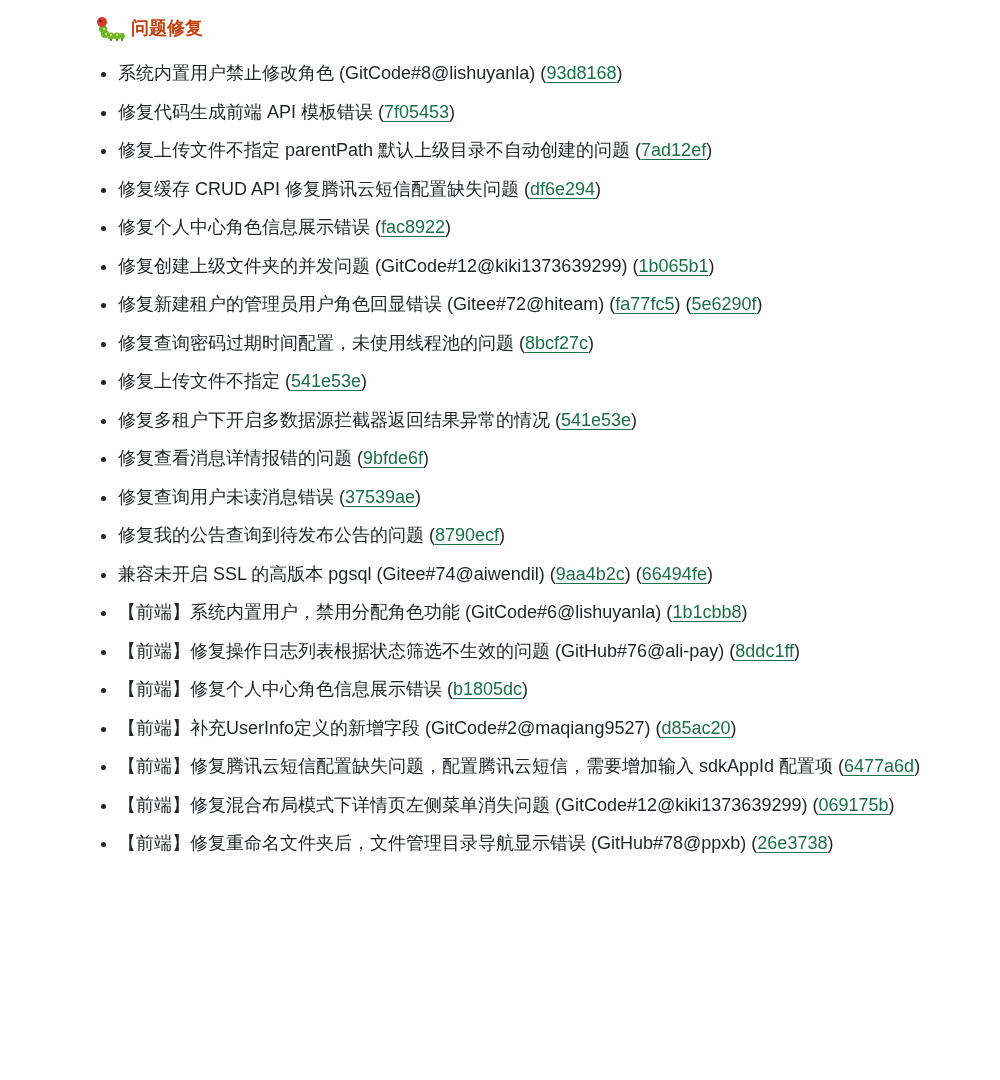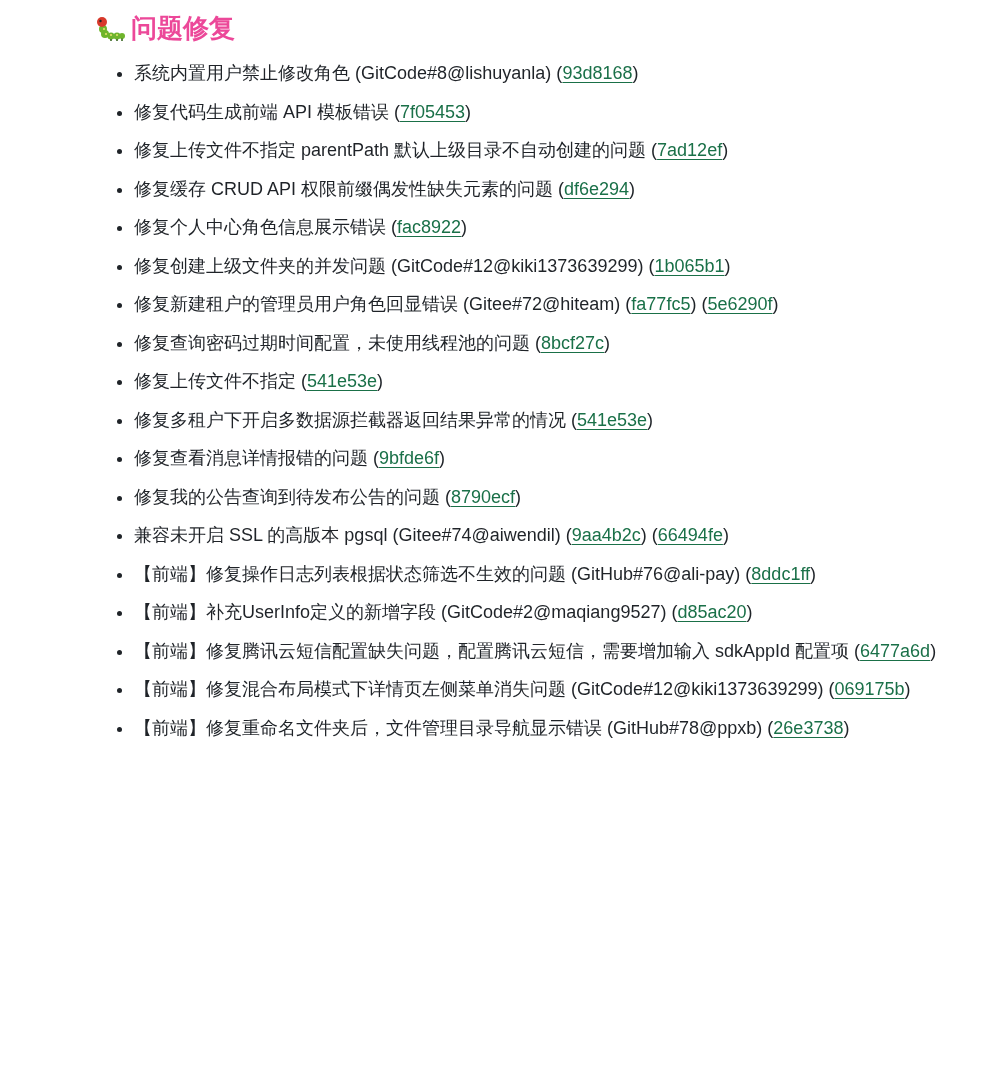--- a/index.html
+++ b/index.html
@@ -18,34 +18,34 @@
     position: absolute;
     left: 95px;
     top: 0;
     width: 880px;
   }
   .heading {
     display: flex;
     align-items: center;
     height: 28px;
     margin-top: 14px;
-    font-size: 26px;
+    font-size: 18px;
     font-weight: bold;
-    color: #ec4899;
+    color: #c2410c;
   }
   .heading .emoji {
     display: inline-block;
     width: 30px;
     height: 26px;
     margin-right: 6px;
     position: relative;
   }
   ul.list {
     list-style: none;
-    margin: 16px;
+    margin: 0;
     padding: 0;
     margin-top: 17px;
   }
   ul.list li {
     position: relative;
     padding-left: 23px;
     font-size: 18px;
     line-height: 29px;
     margin-bottom: 9.5px;
     color: #1f2328;
@@ -97,29 +97,32 @@
       </svg>
     </span>
     <span>问题修复</span>
   </div>
 
   <ul class="list" id="fix-list">
 
   <li class="li-wrap"><span>系统内置用户禁止修改角色 (GitCode#8@lishuyanla) (</span><a class="commit">93d8168</a><span>)</span></li>
       <li class="li-wrap"><span>修复代码生成前端 API 模板错误 (</span><a class="commit">7f05453</a><span>)</span></li>
       <li class="li-wrap"><span>修复上传文件不指定 parentPath 默认上级目录不自动创建的问题 (</span><a class="commit">7ad12ef</a><span>)</span></li>
-      <li class="li-wrap"><span>修复缓存 CRUD API 权限前缀偶发性缺失元素的问题 (</span><a class="commit">df6e294</a><span>)</span></li>
+      <li class="li-wrap"><span>修复缓存 CRUD API 修复腾讯云短信配置缺失问题 (</span><a class="commit">df6e294</a><span>)</span></li>
       <li class="li-wrap"><span>修复个人中心角色信息展示错误 (</span><a class="commit">fac8922</a><span>)</span></li>
       <li class="li-wrap"><span>修复创建上级文件夹的并发问题 (GitCode#12@kiki1373639299) (</span><a class="commit">1b065b1</a><span>)</span></li>
       <li class="li-wrap"><span>修复新建租户的管理员用户角色回显错误 (Gitee#72@hiteam) (</span><a class="commit">fa77fc5</a><span>) (</span><a class="commit">5e6290f</a><span>)</span></li>
       <li class="li-wrap"><span>修复查询密码过期时间配置，未使用线程池的问题 (</span><a class="commit">8bcf27c</a><span>)</span></li>
       <li class="li-wrap"><span>修复上传文件不指定 (</span><a class="commit">541e53e</a><span>)</span></li>
       <li class="li-wrap"><span>修复多租户下开启多数据源拦截器返回结果异常的情况 (</span><a class="commit">541e53e</a><span>)</span></li>
       <li class="li-wrap"><span>修复查看消息详情报错的问题 (</span><a class="commit">9bfde6f</a><span>)</span></li>
+      <li class="li-wrap"><span>修复查询用户未读消息错误 (</span><a class="commit">37539ae</a><span>)</span></li>
       <li class="li-wrap"><span>修复我的公告查询到待发布公告的问题 (</span><a class="commit">8790ecf</a><span>)</span></li>
       <li class="li-wrap"><span>兼容未开启 SSL 的高版本 pgsql (Gitee#74@aiwendil) (</span><a class="commit">9aa4b2c</a><span>) (</span><a class="commit">66494fe</a><span>)</span></li>
+      <li class="li-wrap"><span>【前端】系统内置用户，禁用分配角色功能 (GitCode#6@lishuyanla) (</span><a class="commit">1b1cbb8</a><span>)</span></li>
       <li class="li-wrap"><span>【前端】修复操作日志列表根据状态筛选不生效的问题 (GitHub#76@ali-pay) (</span><a class="commit">8ddc1ff</a><span>)</span></li>
+      <li class="li-wrap"><span>【前端】修复个人中心角色信息展示错误 (</span><a class="commit">b1805dc</a><span>)</span></li>
       <li class="li-wrap"><span>【前端】补充UserInfo定义的新增字段 (GitCode#2@maqiang9527) (</span><a class="commit">d85ac20</a><span>)</span></li>
       <li class="li-wrap"><span>【前端】修复腾讯云短信配置缺失问题，配置腾讯云短信，需要增加输入 sdkAppId 配置项 (</span><a class="commit">6477a6d</a><span>)</span></li>
       <li class="li-wrap"><span>【前端】修复混合布局模式下详情页左侧菜单消失问题 (GitCode#12@kiki1373639299) (</span><a class="commit">069175b</a><span>)</span></li>
       <li class="li-wrap"><span>【前端】修复重命名文件夹后，文件管理目录导航显示错误 (GitHub#78@ppxb) (</span><a class="commit">26e3738</a><span>)</span></li>
     </ul>
 </div>
 
 </body></html>

